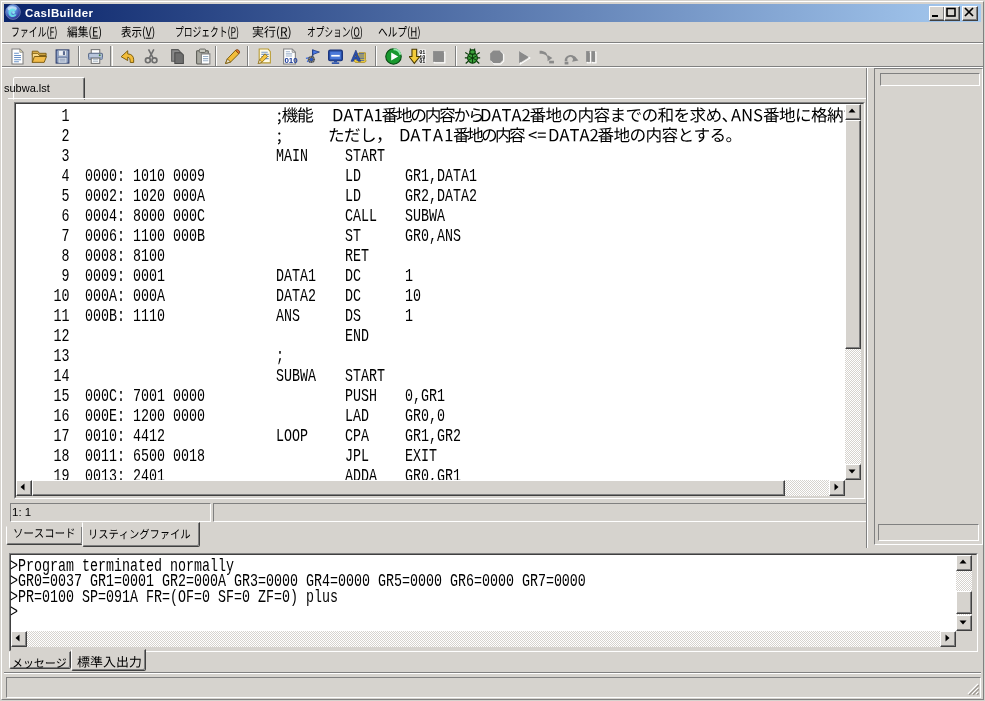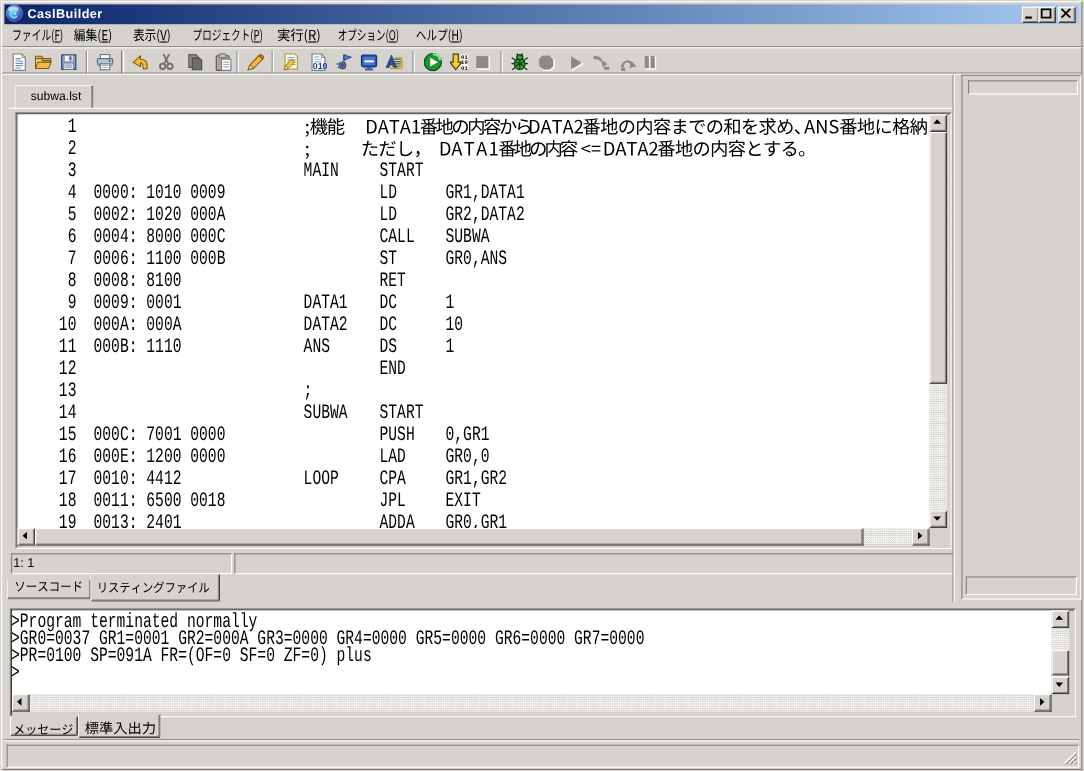--- a/index.html
+++ b/index.html
@@ -289,21 +289,21 @@
       <rect x="10" y="4" width="3.2" height="10"></rect>
     </g>
     <g fill="#8a8a8a">
       <rect x="4" y="3" width="3.2" height="10"></rect>
       <rect x="9" y="3" width="3.2" height="10"></rect>
     </g>
   </svg>
 <div class="abs" style="left:2px;top:66px;width:981px;height:1px;background:#808080"></div>
 <div class="abs" style="left:2px;top:67px;width:981px;height:1px;background:#fff"></div>
 <div class="abs" style="left:13px;top:77px;width:70px;height:21px;background:#d6d3ce;border:1px solid;border-color:#fff #404040 transparent #fff;border-top-left-radius:2px;border-top-right-radius:2px;box-shadow:inset -1px 0 0 #808080"></div>
-<div class="abs" style="left:28px;top:82px;font-size:11px">subwa.lst</div>
+<div class="abs" style="left:4px;top:82px;font-size:11px">subwa.lst</div>
 <div class="abs" style="left:8px;top:98px;width:858px;height:1px;background:#fff"></div>
 <div class="abs" style="left:14px;top:102px;width:849px;height:395px;border:1px solid;border-color:#808080 #fff #fff #808080"></div>
 <div class="abs" style="left:15px;top:103px;width:847px;height:393px;border:1px solid;border-color:#404040 #d6d3ce #d6d3ce #404040"></div>
 <div class="abs" style="left:16px;top:104px;width:829px;height:376px;background:#fff"></div>
 <div class="abs" style="left:0;top:0;width:985px;height:701px;clip-path:inset(104px 122px 205px 0)">
     <div class="abs mono" style="right:915.5px;top:106.2px;transform-origin:100% 0">1</div>
     <div class="abs mono" style="right:915.5px;top:126.2px;transform-origin:100% 0">2</div>
     <div class="abs mono" style="right:915.5px;top:146.2px;transform-origin:100% 0">3</div>
     <div class="abs mono" style="right:915.5px;top:166.2px;transform-origin:100% 0">4</div>
     <div class="abs mono" style="right:915.5px;top:186.2px;transform-origin:100% 0">5</div>

